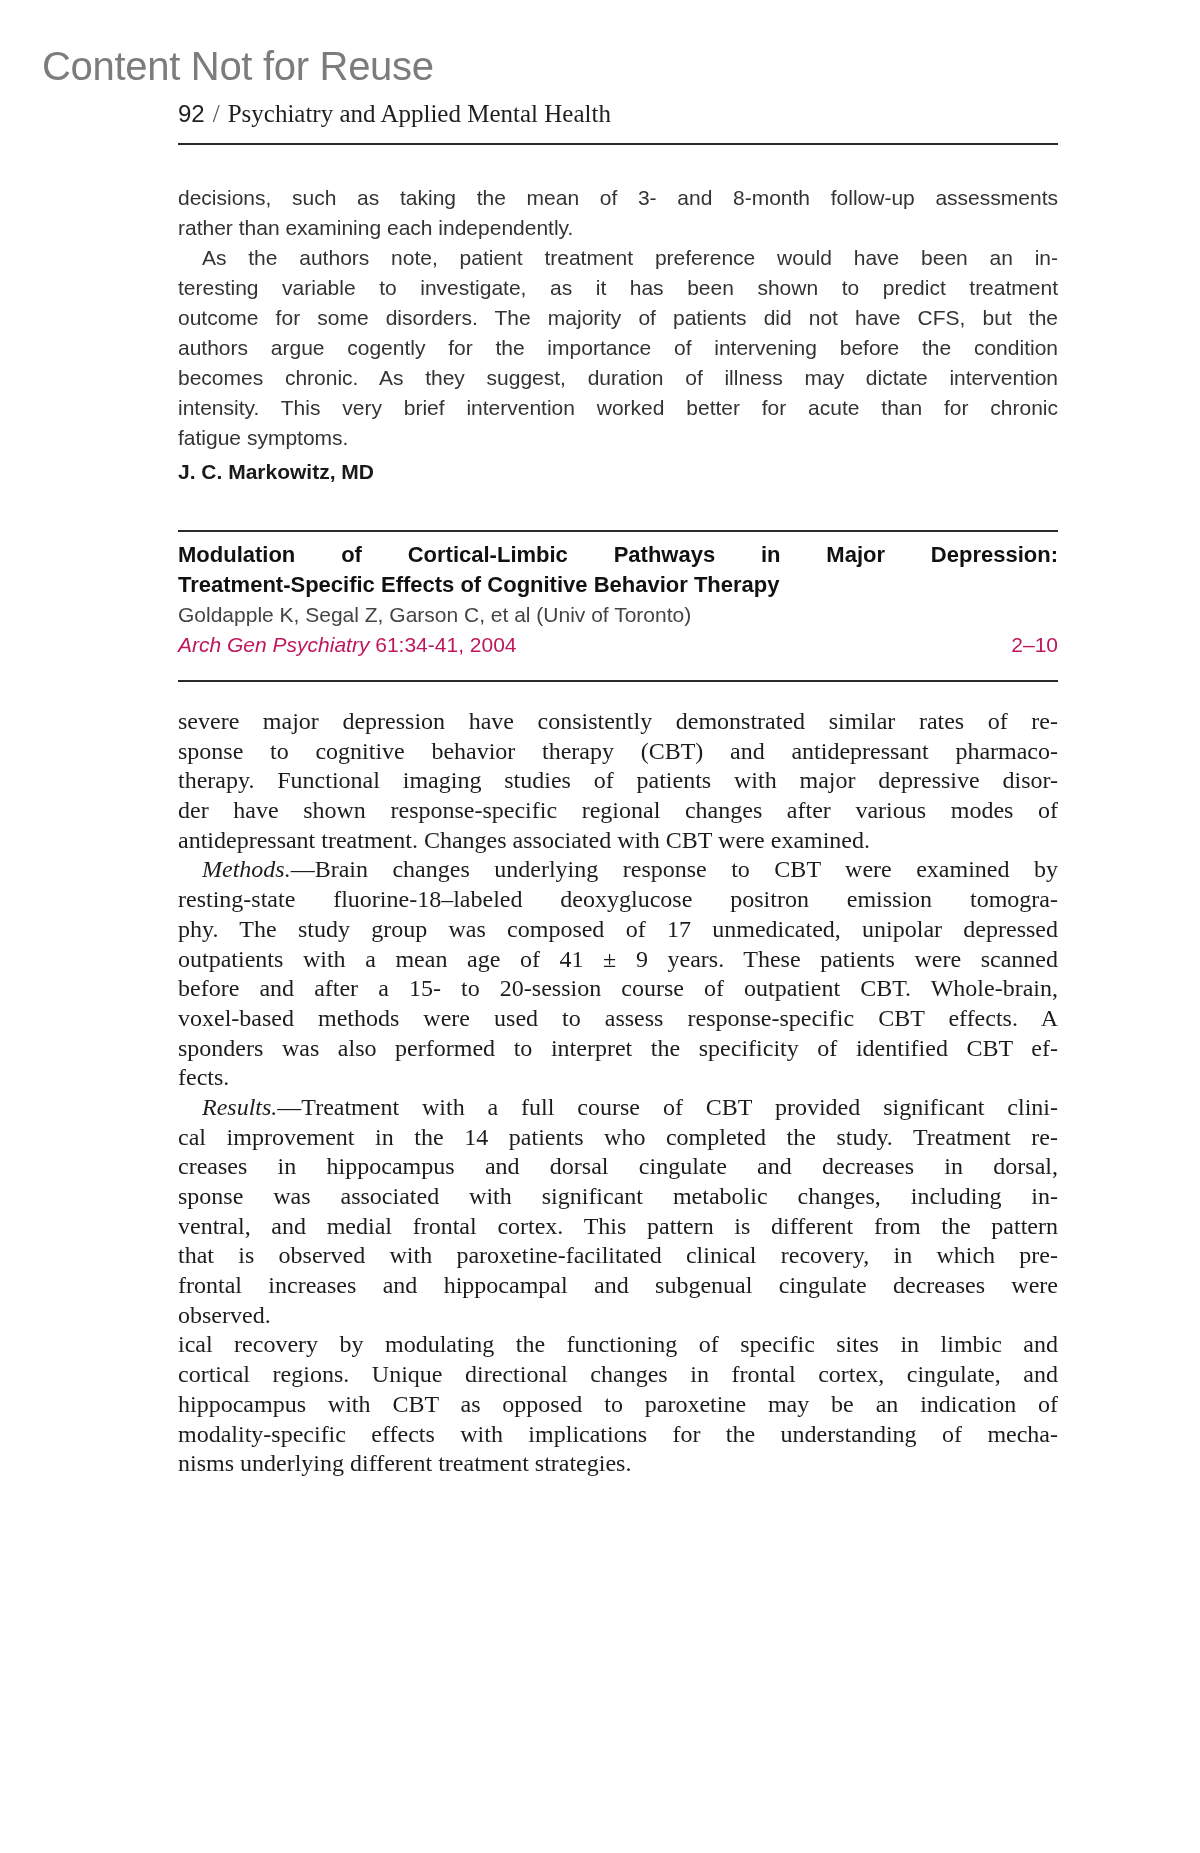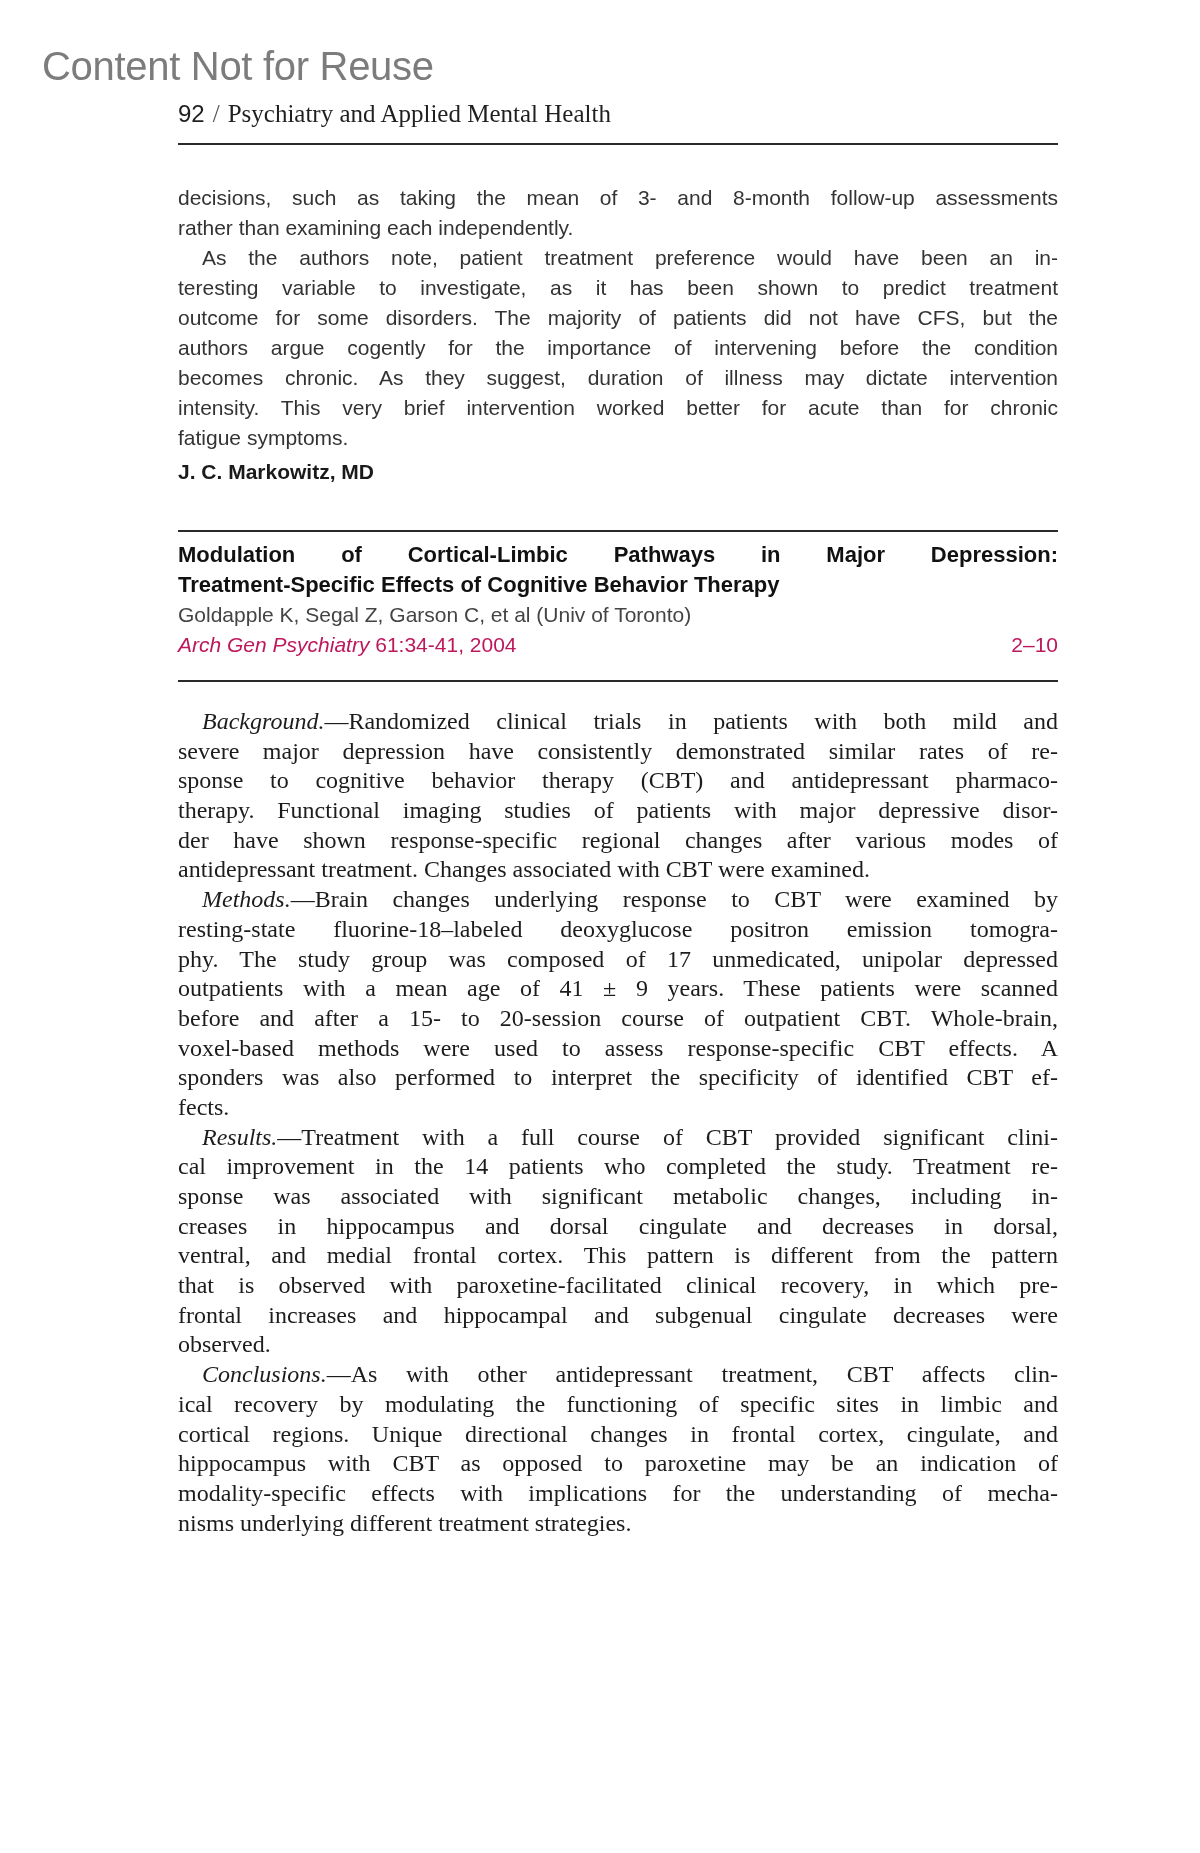--- a/index.html
+++ b/index.html
@@ -71,48 +71,46 @@
   <div class="art-cite">
     <span><span class="journal">Arch Gen Psychiatry</span> <span>61:34-41, 2004</span></span>
     <span>2–10</span>
   </div>
 </div>
 
 <div class="rule" style="top:680px"></div>
 
 <div class="serif-block" style="top:707px">
   <div>
-    <span class="line indent"><span class="label">Background.</span><span>—Randomized clinical trials in patients with both mild and</span></span>
     <span class="line">severe major depression have consistently demonstrated similar rates of re-</span>
     <span class="line">sponse to cognitive behavior therapy (CBT) and antidepressant pharmaco-</span>
     <span class="line">therapy. Functional imaging studies of patients with major depressive disor-</span>
     <span class="line">der have shown response-specific regional changes after various modes of</span>
     <span class="line last">antidepressant treatment. Changes associated with CBT were examined.</span>
   </div>
   <div>
     <span class="line indent"><span class="label">Methods.</span><span>—Brain changes underlying response to CBT were examined by</span></span>
     <span class="line">resting-state fluorine-18–labeled deoxyglucose positron emission tomogra-</span>
     <span class="line">phy. The study group was composed of 17 unmedicated, unipolar depressed</span>
     <span class="line">outpatients with a mean age of 41 ± 9 years. These patients were scanned</span>
     <span class="line">before and after a 15- to 20-session course of outpatient CBT. Whole-brain,</span>
     <span class="line">voxel-based methods were used to assess response-specific CBT effects. A</span>
     <span class="line">sponders was also performed to interpret the specificity of identified CBT ef-</span>
     <span class="line last">fects.</span>
   </div>
   <div>
     <span class="line indent"><span class="label">Results.</span><span>—Treatment with a full course of CBT provided significant clini-</span></span>
     <span class="line">cal improvement in the 14 patients who completed the study. Treatment re-</span>
+    <span class="line">creases in hippocampus and dorsal cingulate and decreases in dorsal,</span>
     <span class="line">sponse was associated with significant metabolic changes, including in-</span>
-    <span class="line">creases in hippocampus and dorsal cingulate and decreases in dorsal,</span>
     <span class="line">ventral, and medial frontal cortex. This pattern is different from the pattern</span>
     <span class="line">that is observed with paroxetine-facilitated clinical recovery, in which pre-</span>
     <span class="line">frontal increases and hippocampal and subgenual cingulate decreases were</span>
     <span class="line last">observed.</span>
   </div>
   <div>
-    <span class="line indent"><span class="label">Conclusions.</span><span>—As with other antidepressant treatment, CBT affects clin-</span></span>
     <span class="line">ical recovery by modulating the functioning of specific sites in limbic and</span>
     <span class="line">cortical regions. Unique directional changes in frontal cortex, cingulate, and</span>
     <span class="line">hippocampus with CBT as opposed to paroxetine may be an indication of</span>
     <span class="line">modality-specific effects with implications for the understanding of mecha-</span>
     <span class="line last">nisms underlying different treatment strategies.</span>
   </div>
 </div>
 
 </body></html>

